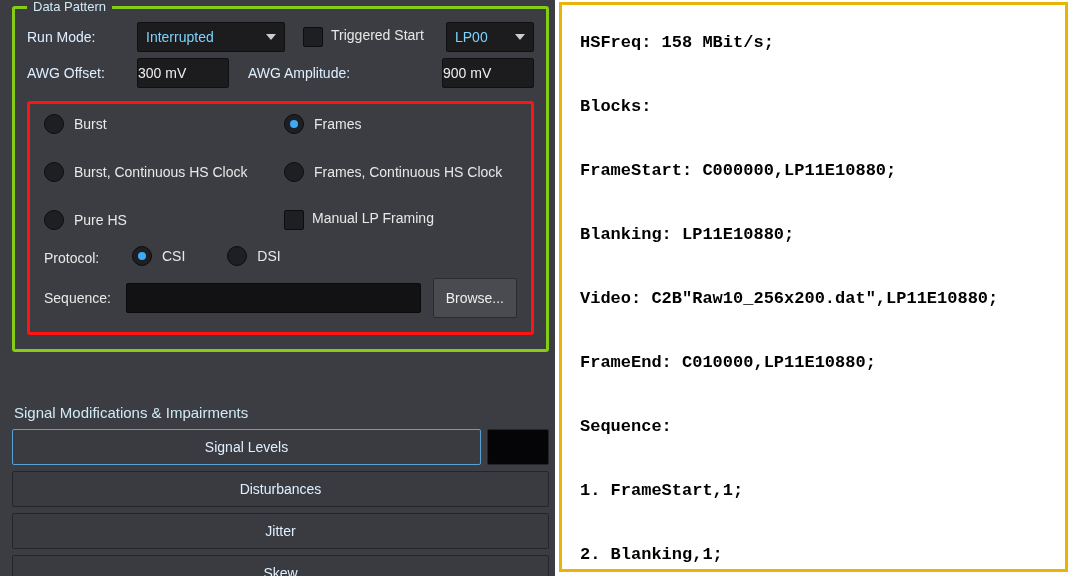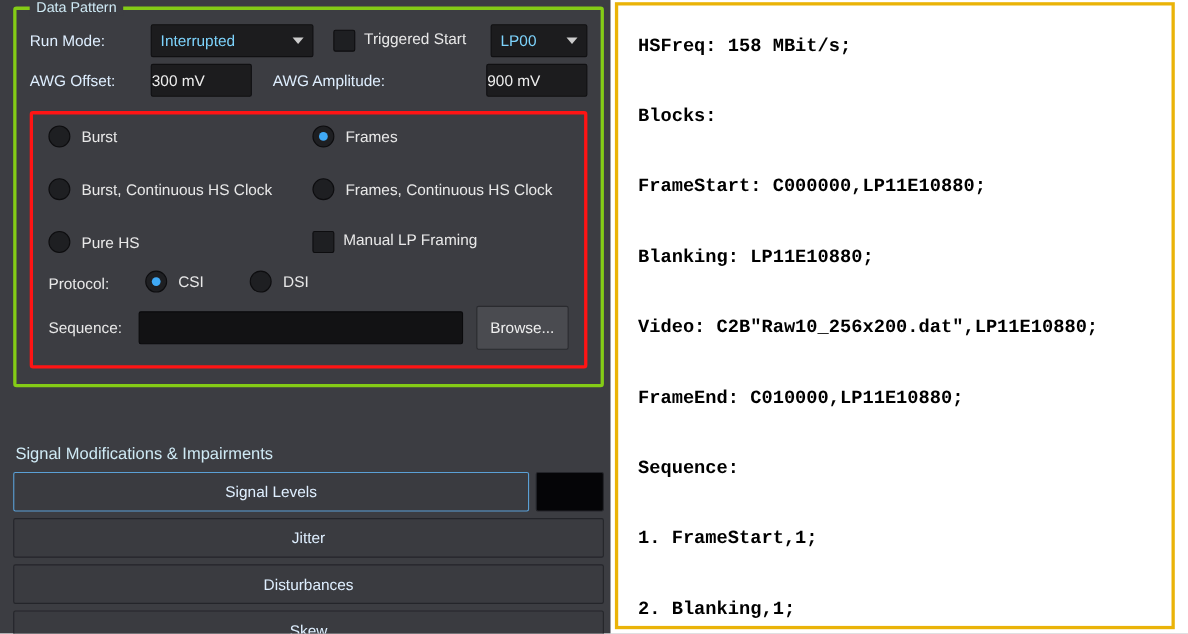--- a/index.html
+++ b/index.html
@@ -123,24 +123,24 @@
       </div>
     </div>
 
     <div class="smi">
       <div class="smi-title">Signal Modifications &amp; Impairments</div>
       <div class="smi-row">
         <div class="bar first">Signal Levels</div>
         <div class="well"></div>
       </div>
       <div class="smi-row">
-          <div class="bar">Jitter</div>
+          <div class="bar">Disturbances</div>
         </div>
       <div class="smi-row">
-          <div class="bar">Disturbances</div>
+          <div class="bar">Jitter</div>
         </div>
       <div class="smi-row">
           <div class="bar">Skew</div>
         </div>
     </div>
   </div>
 
   <div class="right">
     <div class="rbox" id="scriptbox">HSFreq: 158 MBit/s;
 

